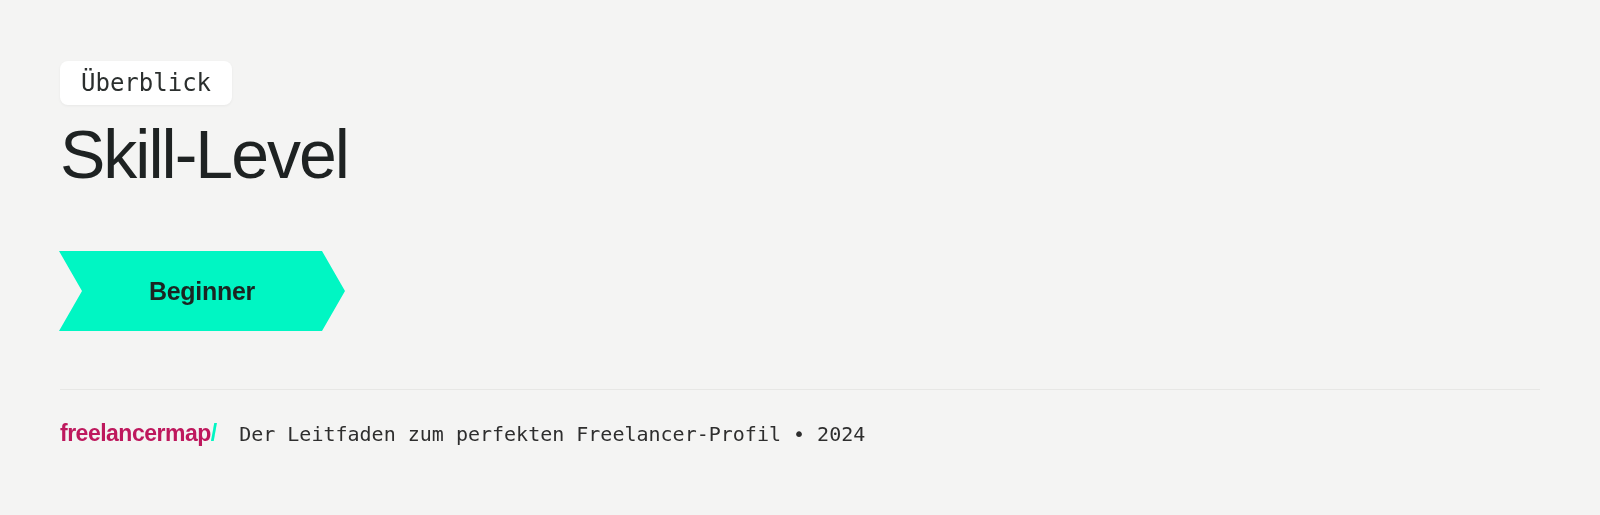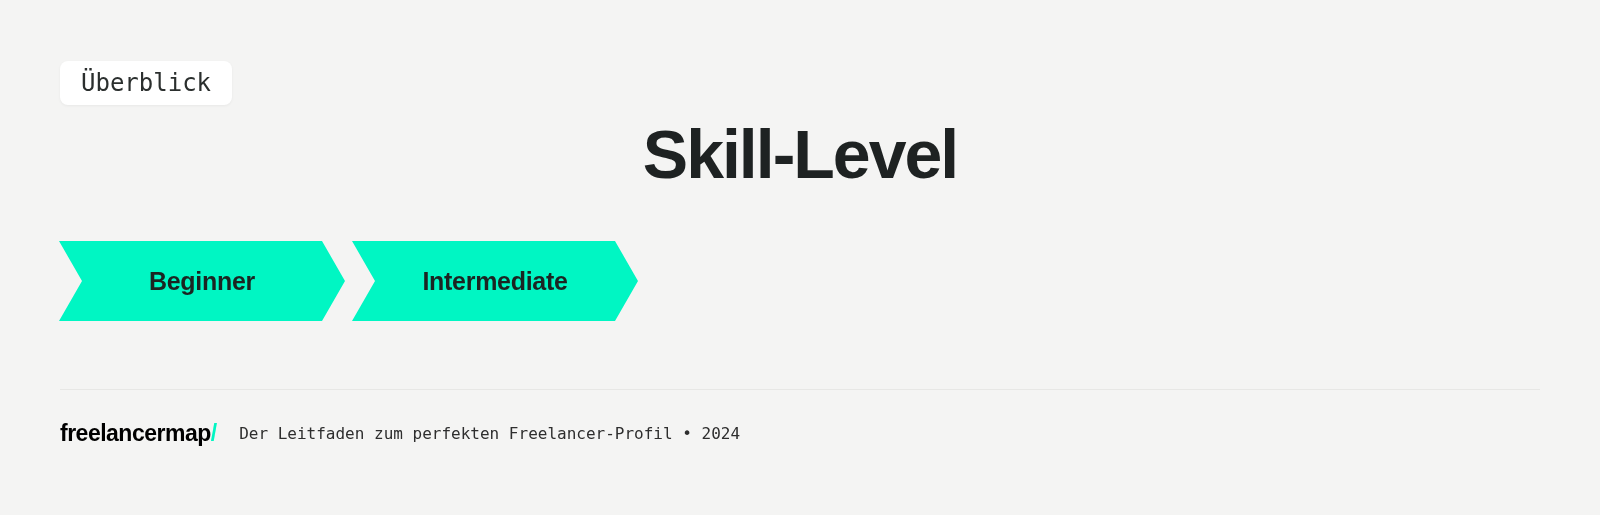--- a/index.html
+++ b/index.html
@@ -32,30 +32,29 @@
     height: 44px;
     line-height: 44px;
     font-family: "DejaVu Sans Mono", monospace;
     font-size: 24px;
     color: #2b2f2e;
     box-shadow: 0 1px 3px rgba(0,0,0,0.05);
   }
   .title {
     margin-top: 13px;
     font-size: 68px;
-    font-weight: bold;
+    font-weight: normal;
     letter-spacing: -2px;
     color: var(--ink);
     line-height: 1.08;
-    text-align: center;
   }
   .chevron-row {
     position: absolute;
     left: 59px;
-    top: 241px;
+    top: 251px;
     display: flex;
     gap: 7px;
   }
   .chevron {
     width: 286px;
     height: 80px;
     background: var(--accent);
     clip-path: polygon(
       0 0,
       calc(100% - 23px) 0,
@@ -86,52 +85,49 @@
     position: absolute;
     left: 60px;
     top: 420px;
     display: flex;
     align-items: center;
   }
   .brand {
     font-size: 23px;
     font-weight: bold;
     letter-spacing: -0.5px;
-    color: #000000;
+    color: #be185d;
     white-space: nowrap;
   }
   .brand-slash {
     font-size: 23px;
     font-weight: bold;
     color: var(--accent);
   }
   .caption {
     margin-left: 22px;
     font-family: "DejaVu Sans Mono", monospace;
-    font-size: 16px;
+    font-size: 20px;
     color: #2e2e2e;
     white-space: nowrap;
   }
 </style>
 </head>
 <body>
 
 <div class="canvas">
 
   <div class="badge">Überblick</div>
 
   <h1 class="title">Skill-Level</h1>
 
   <div class="chevron-row">
     <div class="chevron">
       <span>Beginner</span>
     </div>
-    <div class="chevron">
-      <span>Intermediate</span>
-    </div>
   </div>
 
   <div class="divider"></div>
 
   <div class="footer">
     <span class="brand">freelancermap</span>
     <span class="brand-slash">/</span>
     <span class="caption">Der Leitfaden zum perfekten Freelancer-Profil • 2024</span>
   </div>
 

